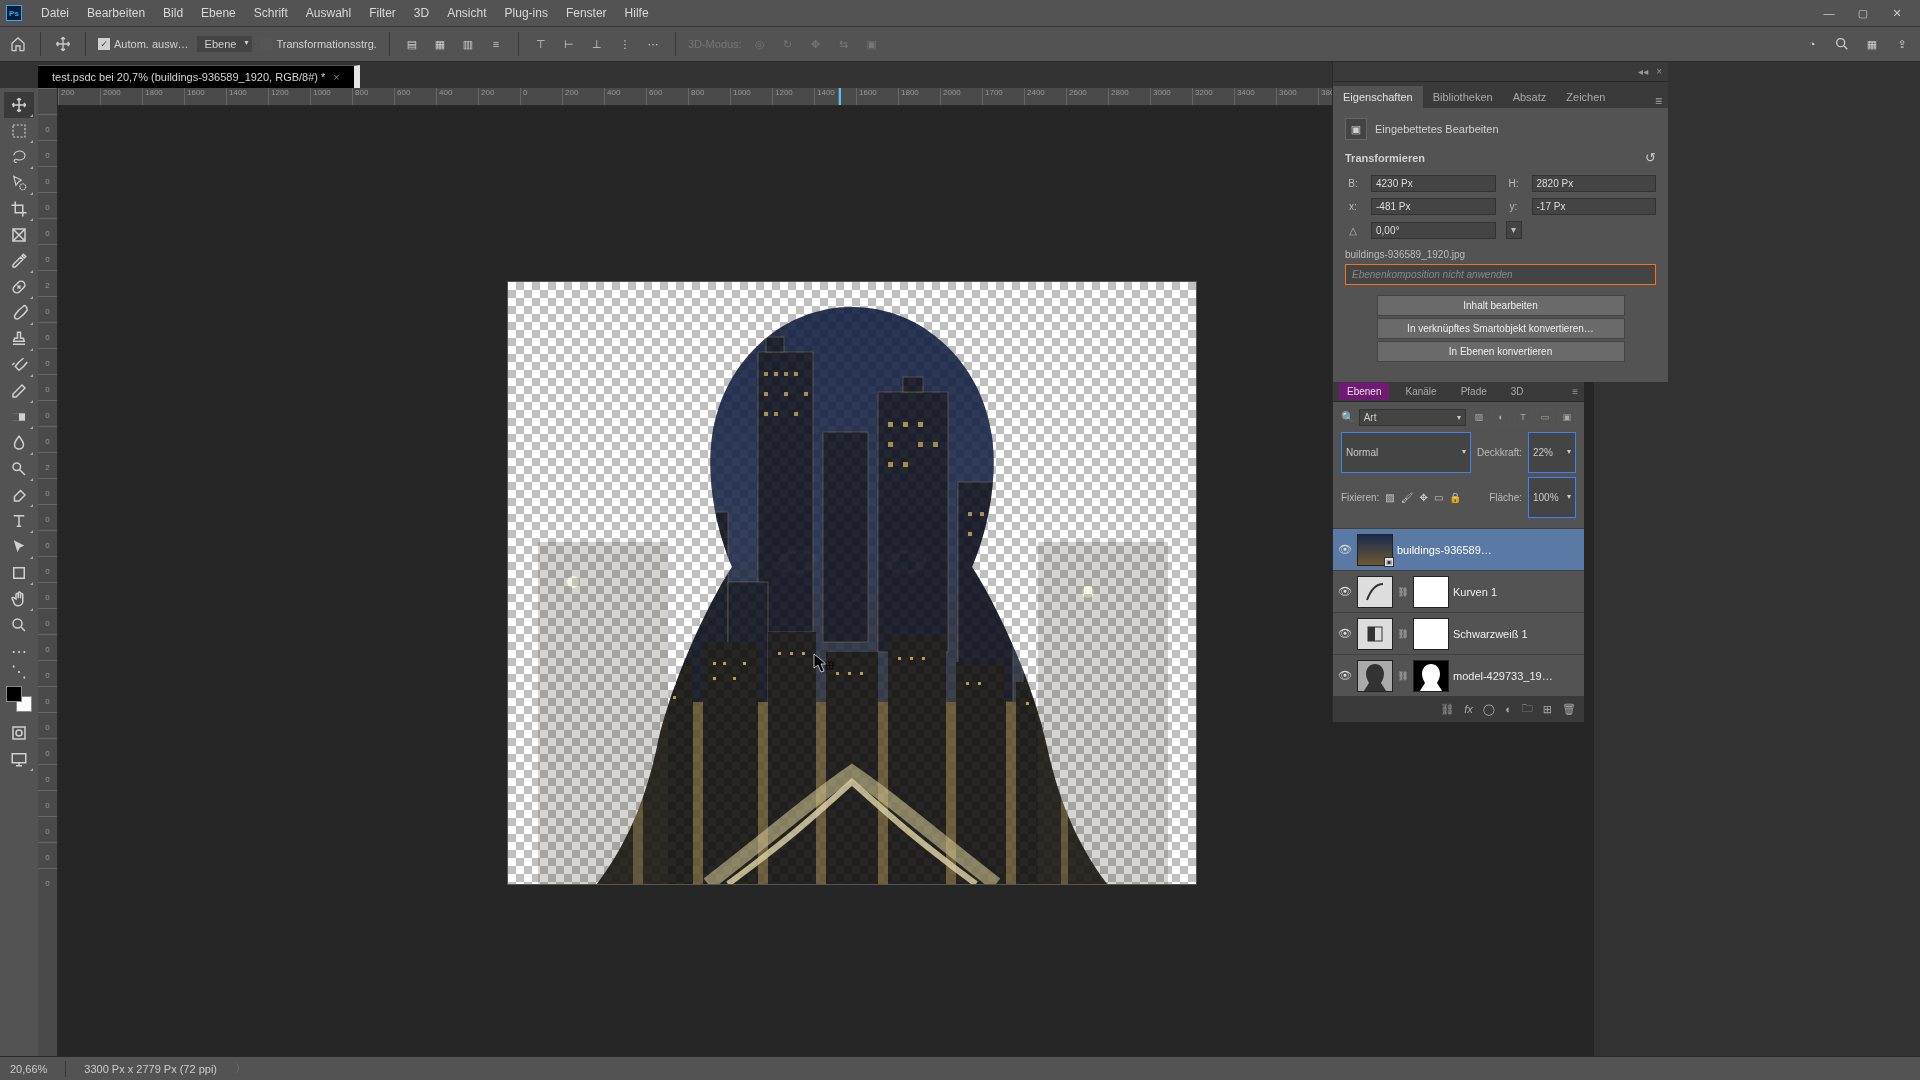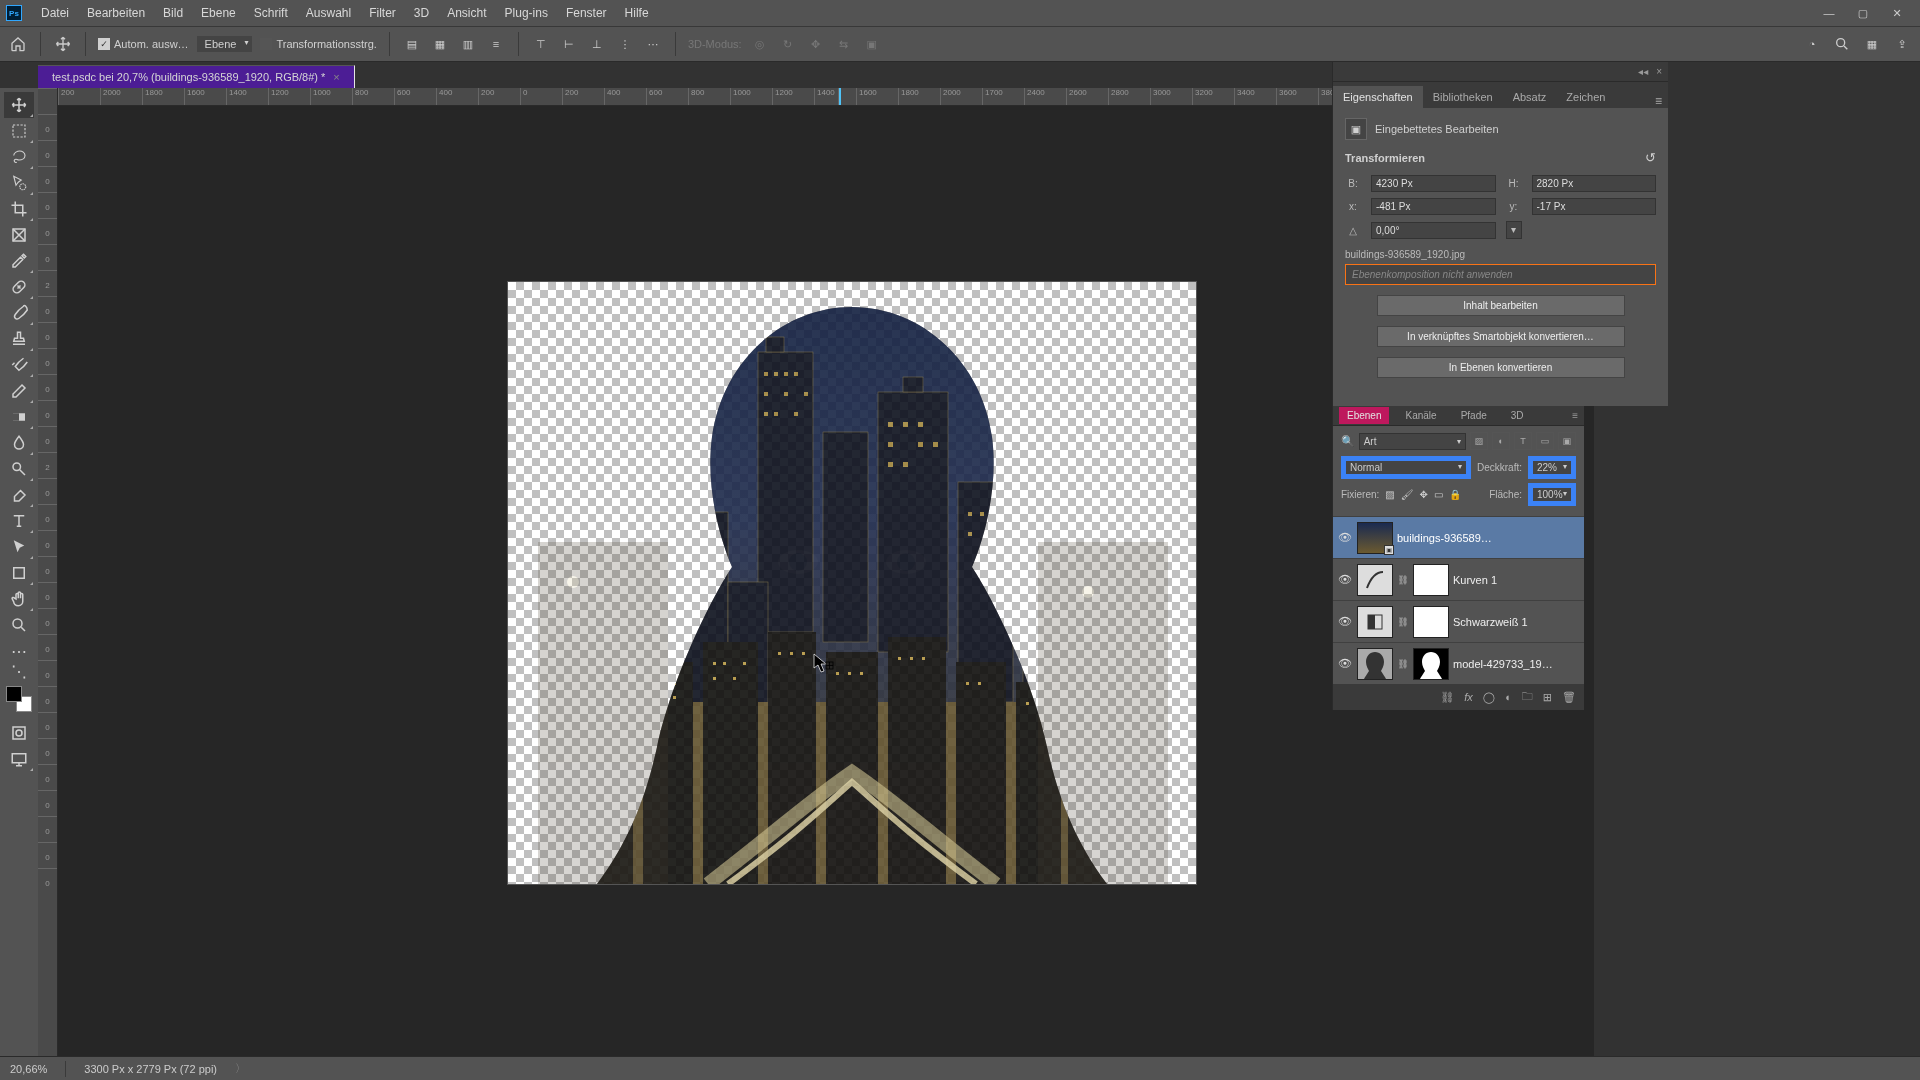--- a/index.html
+++ b/index.html
@@ -18,21 +18,21 @@
 .optbar .chk { display:flex; align-items:center; gap:4px; }
 .optbar .chk .box { width:12px; height:12px; background:#d0d0d0; display:flex; align-items:center; justify-content:center; color:#333; font-size:9px; }
 .optbar .sel { background:#444; padding:2px 16px 2px 8px; position:relative; font-size:11px; }
 .optbar .sel:after { content:"▾"; position:absolute; right:4px; font-size:8px; }
 .optbar .sep { width:1px; height:24px; background:#3a3a3a; margin:0 4px; }
 .optbar .right { margin-left:auto; display:flex; gap:10px; }
 .optbar svg { width:16px; height:16px; }
 
 
 .tabbar { position:absolute; top:62px; left:38px; height:26px; display:flex; align-items:end; }
-.tab { background:#4c1d95; color:#d5d5d5; font-size:11px; padding:5px 14px; border-top:1px solid #555; border-right:1px solid #e5e5e5; display:flex; align-items:center; gap:8px; }
+.tab { background:#000000; color:#d5d5d5; font-size:11px; padding:5px 14px; border-top:1px solid #555; border-right:6px solid #e5e5e5; display:flex; align-items:center; gap:8px; }
 .tab .x { color:#888; font-size:11px; }
 
 
 .toolstrip { position:absolute; left:0; top:88px; bottom:24px; width:38px; background:#535353; display:flex; flex-direction:column; align-items:center; padding-top:4px; }
 .tool { width:30px; height:26px; display:flex; align-items:center; justify-content:center; color:#d0d0d0; position:relative; }
 .tool.sel { background:#3a3a3a; }
 .tool svg { width:18px; height:18px; }
 .tool .tri { position:absolute; right:1px; bottom:1px; width:0; height:0; border-left:3px solid transparent; border-bottom:3px solid #aaa; }
 .color-wells { margin-top:6px; position:relative; width:30px; height:30px; }
 .well-b { position:absolute; right:2px; bottom:2px; width:16px; height:16px; background:#fff; border:1px solid #888; }
@@ -77,31 +77,31 @@
 
 .prop-body { padding:10px 12px; color:#d0d0d0; font-size:11px; flex:0 0 auto; }
 .prop-row { display:flex; align-items:center; gap:8px; margin-bottom:10px; }
 .prop-row .ico { width:22px;height:22px;background:#444;border:1px solid #666;display:flex;align-items:center;justify-content:center;font-size:11px; }
 .fieldgrid { display:grid; grid-template-columns:16px 1fr 16px 1fr; gap:6px 10px; align-items:center; margin:6px 0 10px; }
 .fieldgrid .lab { color:#bbb; font-size:10px; text-align:center;}
 .fieldgrid input { background:#444; border:1px solid #333; color:#ddd; font-size:10px; padding:2px 4px; width:100%; }
 .reset { color:#ccc; font-size:13px; }
 .filelabel { color:#bbb; font-size:10px; margin:8px 0 4px; }
 .textbox { width:100%; background:#444; border:1px solid #f97316; color:#888; font-size:10px; padding:4px 6px; margin-bottom:10px; font-style:italic; }
-.pbtn { display:block; width:248px; margin:0 auto 10px; background:#6a6a6a; border:1px solid #444; color:#eee; font-size:10px; padding:4px 0; text-align:center; }
+.pbtn { display:block; width:248px; margin:0 auto 2px; background:#6a6a6a; border:1px solid #444; color:#eee; font-size:10px; padding:4px 0; text-align:center; }
 .prop-blank { flex:1; background:#323232; margin:4px; }
 
 
 .lay-top { padding:6px 8px; font-size:10px; color:#ccc; }
 .lay-srch { display:flex; align-items:center; gap:4px; margin-bottom:6px; }
 .lay-srch .sel2 { flex:1; background:#444; border:1px solid #333; padding:2px 4px; display:flex; align-items:center; gap:4px;}
 .lay-srch .sel2:after{content:"▾";margin-left:auto;font-size:8px;}
 .lay-filter-ico { width:18px;height:18px; border:1px solid #555; display:flex;align-items:center;justify-content:center;font-size:9px;color:#aaa; }
 .lay-row2 { display:flex; align-items:center; gap:6px; margin-bottom:4px; }
-.lay-row2 select, .lay-row2 .dd { background:#444; border:5px solid #3b82f6; color:#ccc; font-size:10px; padding:1px 4px; }
+.lay-row2 select, .lay-row2 .dd { background:#444; border:1px solid #3b82f6; color:#ccc; font-size:10px; padding:14px 4px; }
 .lay-row2 .dd { flex:1; position:relative; }
 .lay-row2 .dd:after{content:"▾";position:absolute;right:4px;font-size:8px;}
 .lay-row2 .lab2 { color:#bbb; }
 
 .layerlist { }
 .layer { display:flex; align-items:center; height:42px; border-top:1px solid #404040; padding:0 4px; gap:4px; }
 .layer.sel { background:#5a7aa5; }
 .layer .eye { width:16px; color:#ddd; font-size:11px; text-align:center; }
 .layer .thumb { width:36px; height:32px; background:#888; border:1px solid #222; display:flex;align-items:center;justify-content:center;font-size:8px;color:#333; position:relative;}
 .layer .thumb.mask { background:#fff; }
@@ -601,21 +601,21 @@
       <div class="textbox">Ebenenkomposition nicht anwenden</div>
       <div class="pbtn">Inhalt bearbeiten</div>
       <div class="pbtn">In verknüpftes Smartobjekt konvertieren…</div>
       <div class="pbtn">In Ebenen konvertieren</div>
     </div>
     <div class="prop-blank"></div>
   </div>
 
   <div class="laycol">
     <div class="hdr-collapse" style="justify-content:flex-start;padding-left:6px">
-      <span class="on" style="background:#be185d;padding:3px 8px;color:#e2e2e2">Ebenen</span>
+      <span class="on" style="background:#701a75;padding:3px 8px;color:#e2e2e2">Ebenen</span>
       <span style="padding:3px 8px;color:#aaa">Kanäle</span>
       <span style="padding:3px 8px;color:#aaa">Pfade</span>
       <span style="padding:3px 8px;color:#aaa">3D</span>
       <span style="margin-left:auto">≡</span>
     </div>
     <div class="lay-top">
       <div class="lay-srch">
         <span style="font-size:11px">🔍</span>
         <div class="sel2">
             <span>Art</span>

